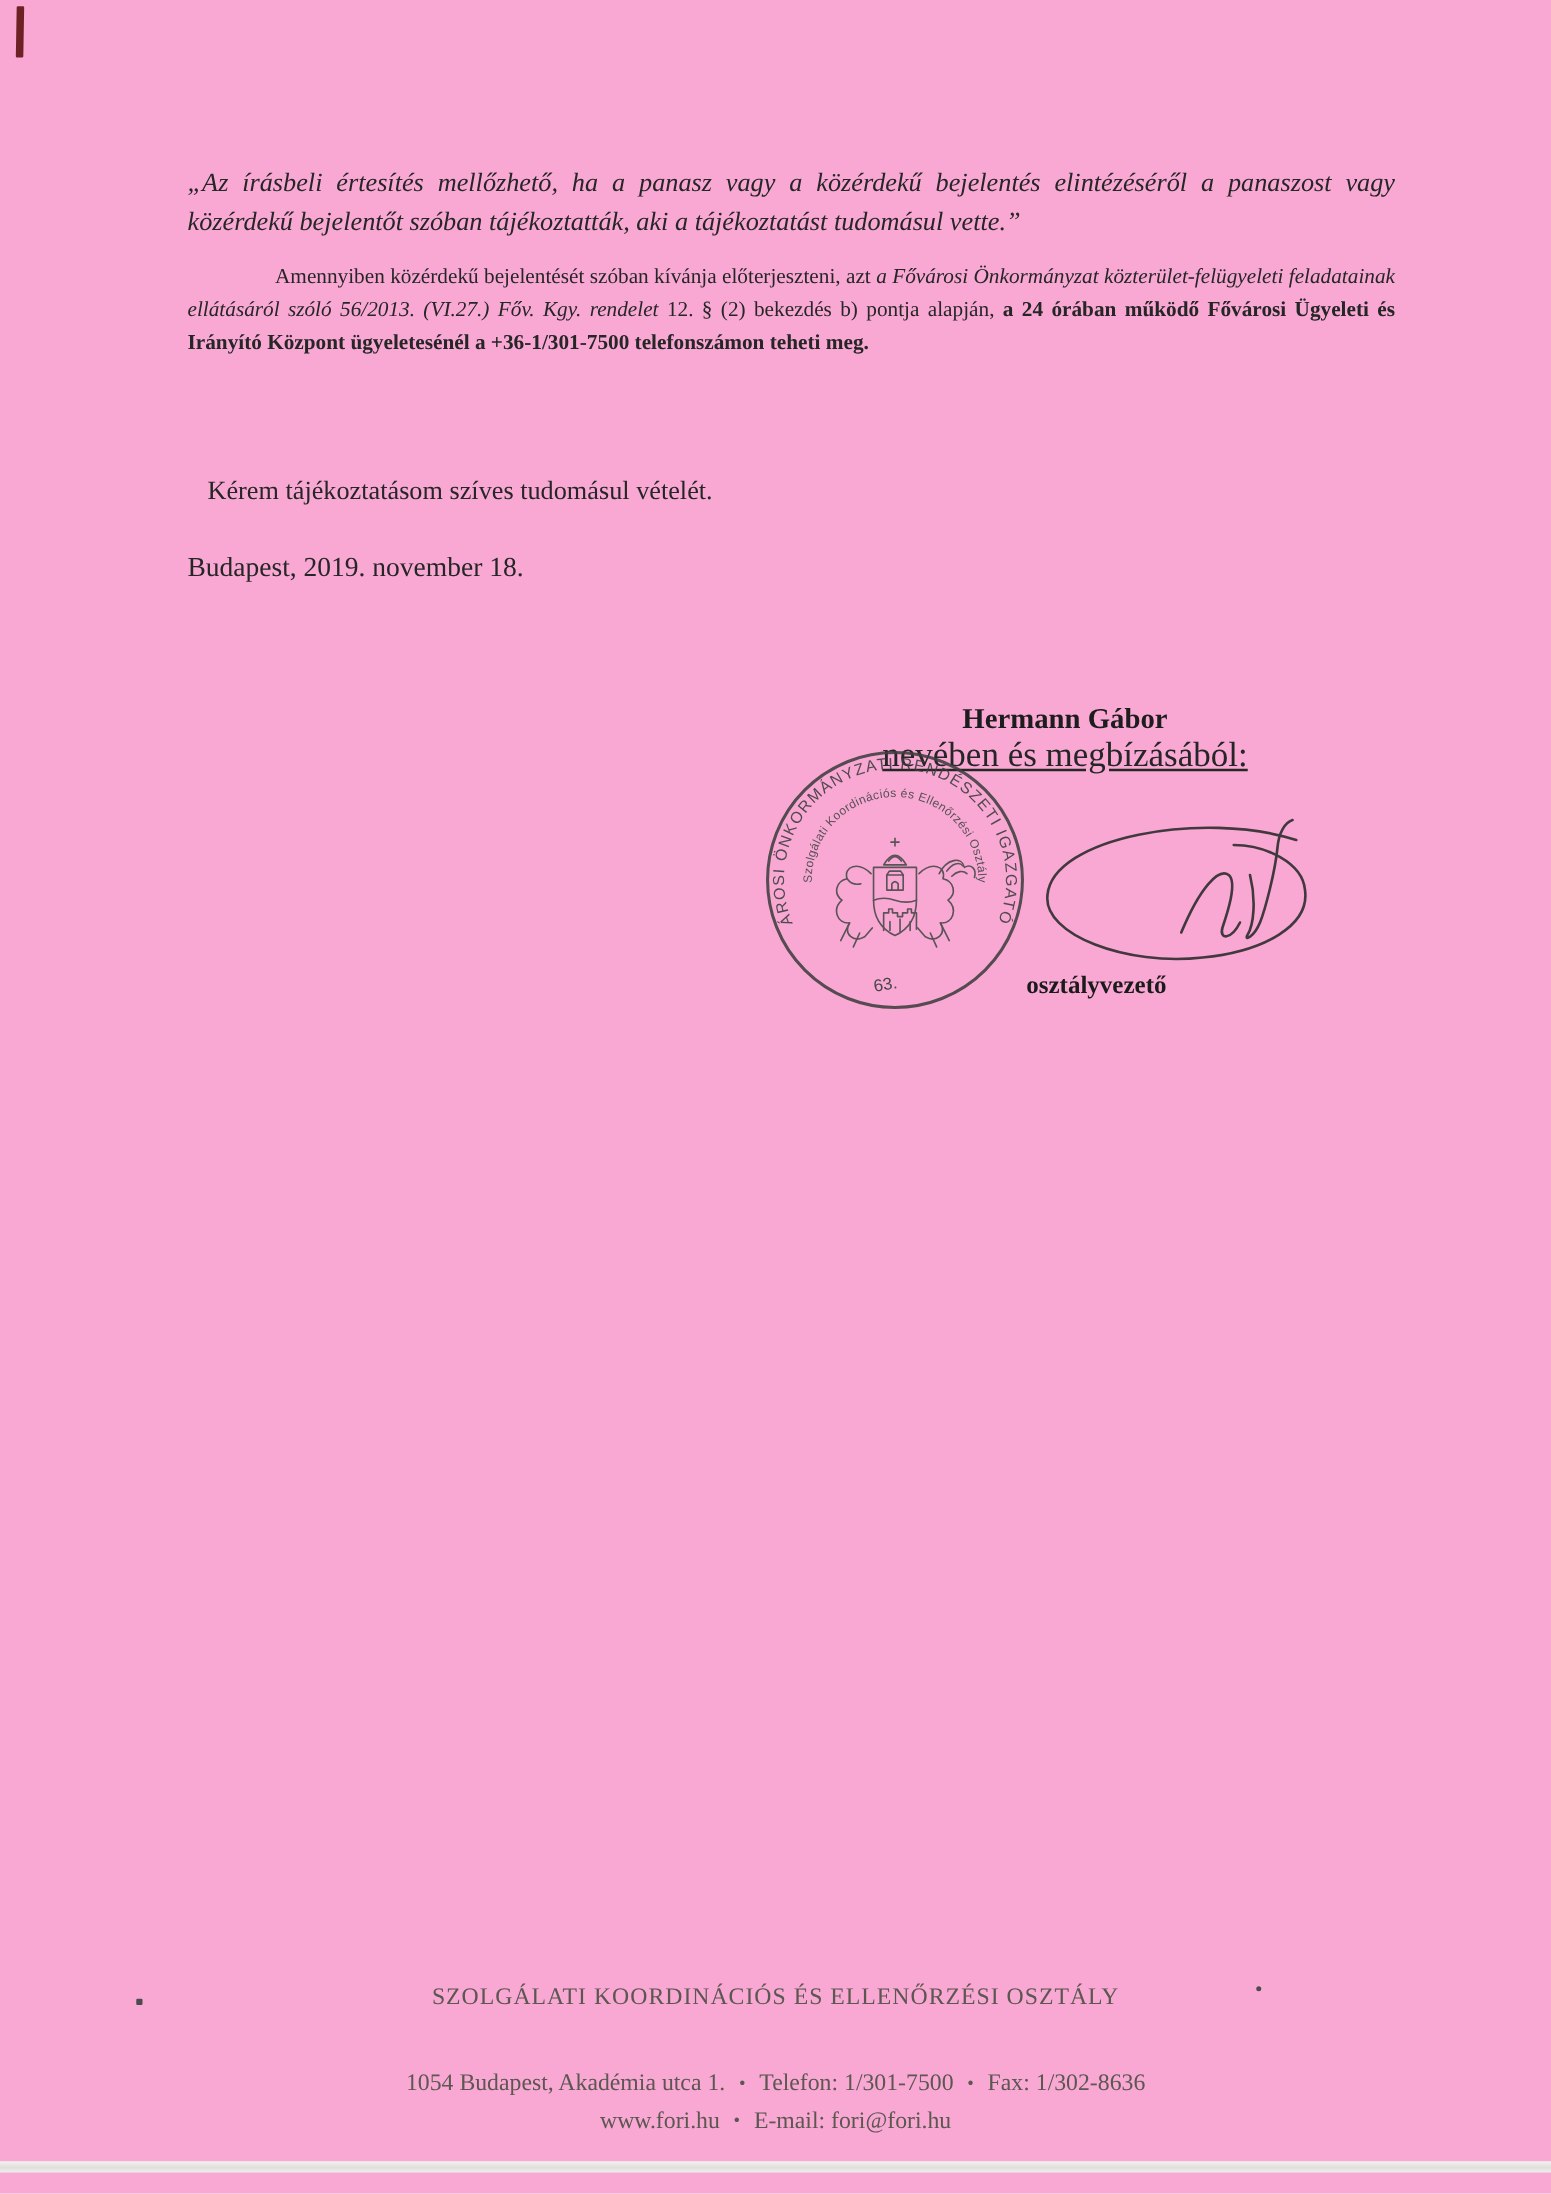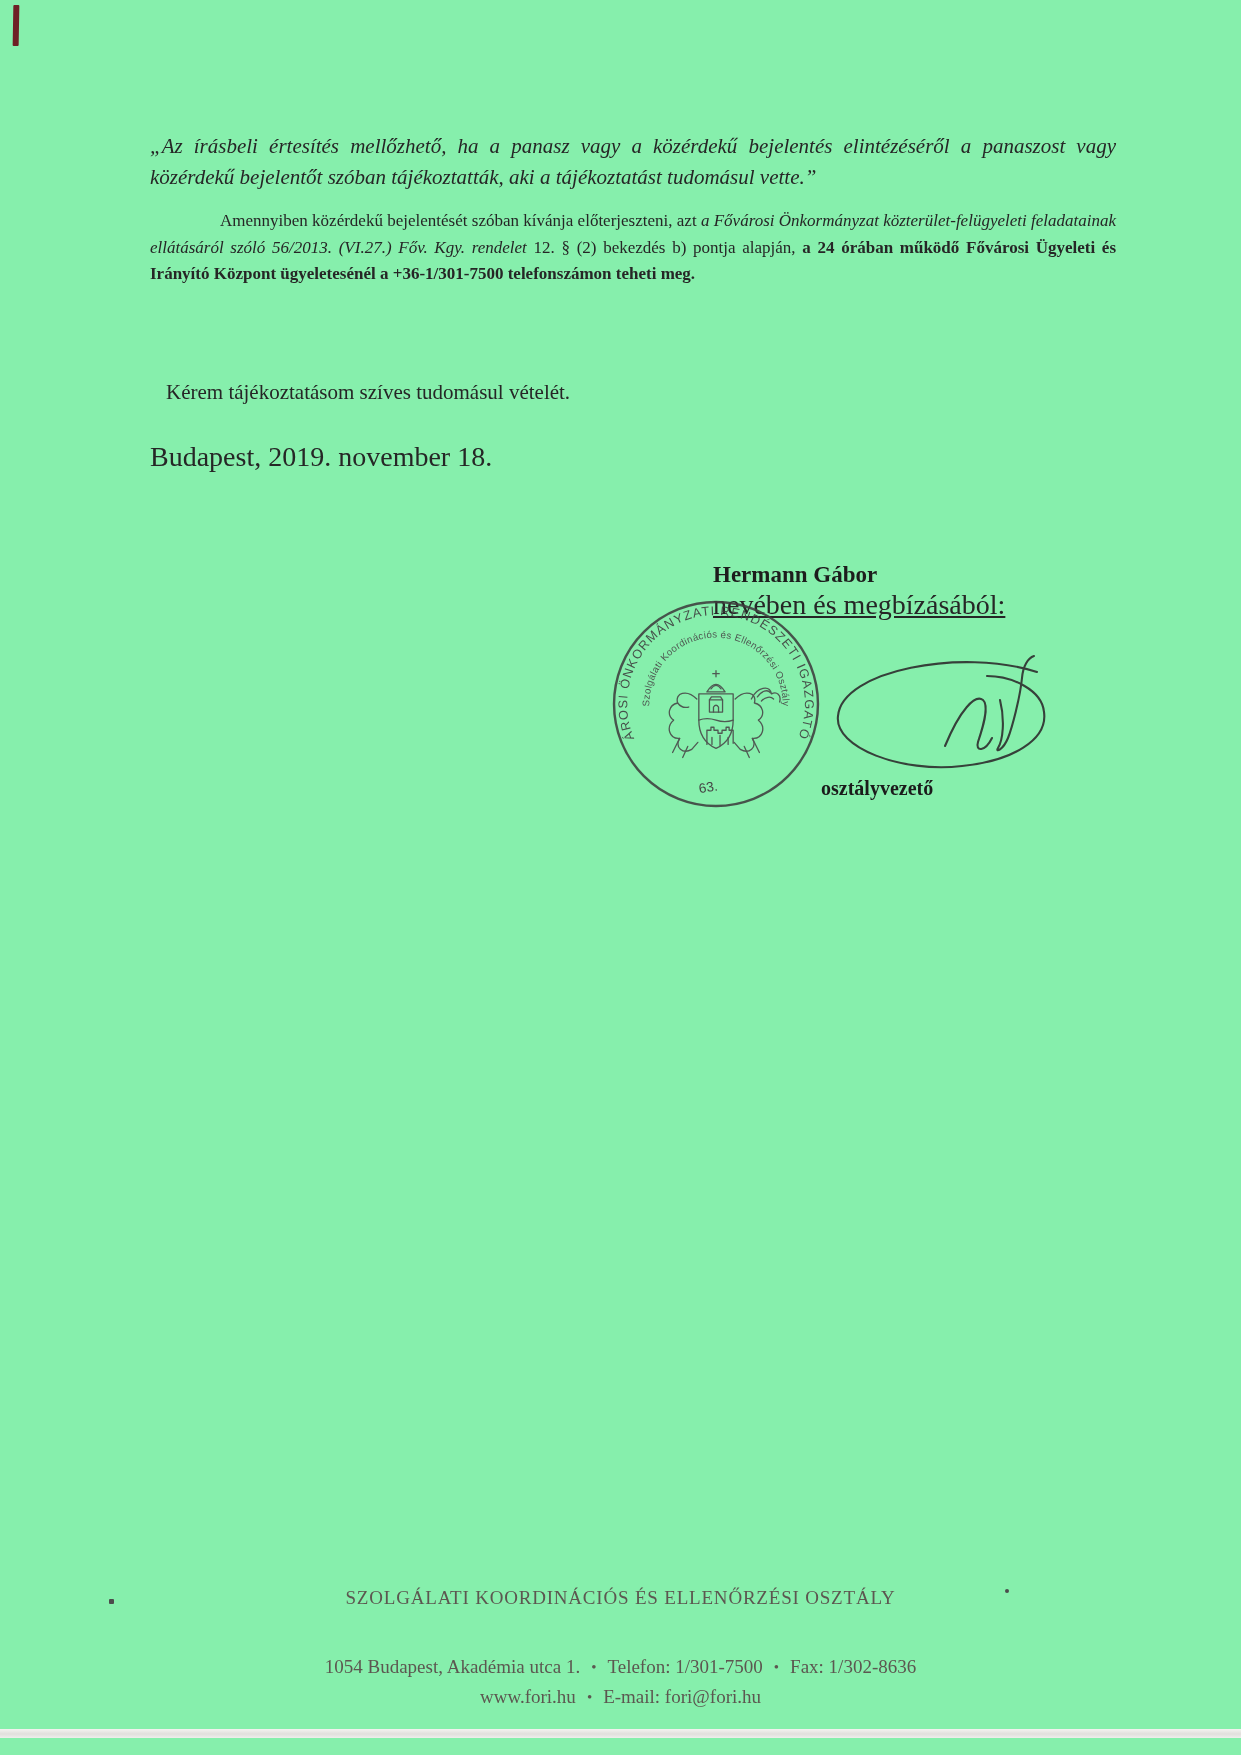--- a/index.html
+++ b/index.html
@@ -1,19 +1,19 @@
 <!DOCTYPE html>
 <html><head>
 <meta charset="utf-8">
 <style>
   html,body{margin:0;padding:0;background:#ffffff;}
   .page{
     position:relative;
     width:1241px;height:1755px;
-    background:#86efac;
+    background:#f9a8d4;
     font-family:"Liberation Serif", serif;
     color:#262626;
     overflow:hidden;
   }
   .scan-mark{
     position:absolute;left:13px;top:5px;width:6px;height:41px;
     background:#6e2125;border-radius:1px;transform:rotate(1deg);
   }
   .quote{
     position:absolute;left:150px;top:131px;width:966px;margin:0;
@@ -22,25 +22,25 @@
   .bodypar{
     position:absolute;left:150px;top:208px;width:966px;margin:0;
     font-size:17px;line-height:26.5px;text-align:justify;text-indent:70px;
   }
   .it{font-style:italic;}
   .b{font-weight:bold;}
   .closing{
     position:absolute;left:150px;top:364px;margin:16px;font-size:21px;
   }
   .dateline{
-    position:absolute;left:150px;top:441px;margin:0;font-size:28px;
+    position:absolute;left:150px;top:441px;margin:0;font-size:22px;
   }
   .sig-block{
-    position:absolute;left:713px;top:560px;width:312px;
-    text-align:left;line-height:30px;
+    position:absolute;left:696px;top:560px;width:312px;
+    text-align:center;line-height:30px;
   }
   .sig-name{font-weight:bold;font-size:23px;color:#1d1d1d;}
   .sig-title{font-weight:bold;font-size:23px;color:#1d1d1d;}
   .sig-behalf{font-size:28px;color:#262626;text-decoration:underline;}
   .stamp-svg{
     position:absolute;left:610px;top:598px;width:212px;height:212px;z-index:1;
   }
   .stamp-svg text{font-family:"Liberation Sans", sans-serif;}
   .sign-svg{
     position:absolute;left:812px;top:626px;width:256px;height:156px;z-index:2;

